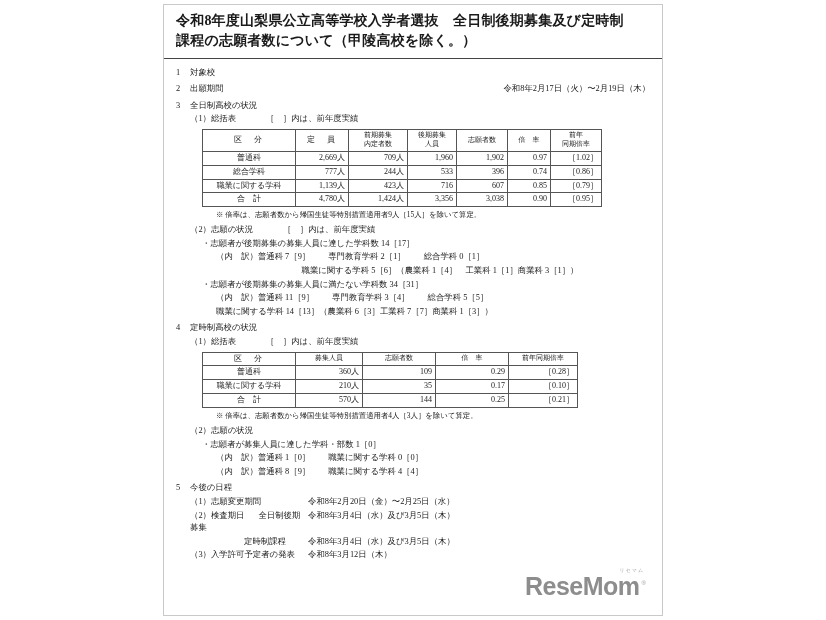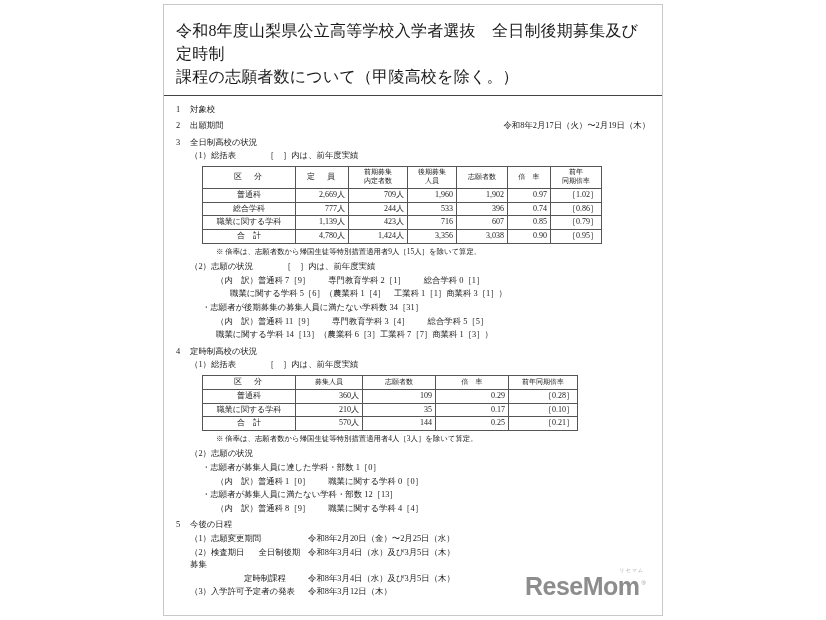--- a/index.html
+++ b/index.html
@@ -22,44 +22,43 @@
     width: 500px;
     height: 612px;
     border: 1px solid #c9c9c9;
     background: #ffffff;
     box-sizing: border-box;
     overflow: hidden;
   }
   .title-box {
     border-bottom: 1px solid #444;
     padding: 6px 10px 6px 12px;
-    font-weight: normal;
-    font-size: 16px;
+    font-weight: bold;
+    font-size: 14px;
     line-height: 1.45;
     letter-spacing: 0.2px;
-    margin-top: 8px;
   }
   .body {
     padding: 7px 12px 4px 12px;
     font-size: 8.4px;
     line-height: 1.5;
   }
   .lvl1 {
     display: flex;
     margin-top: 1px;
   }
   .lvl1 .num {
     width: 14px;
     flex: 0 0 14px;
   }
   .lvl1 .txt { flex: 1 1 auto; }
   .indent1 { padding-left: 14px; }
   .indent2 { padding-left: 26px; }
   .indent3 { padding-left: 40px; }
-  .indent4 { padding-left: 54px; }
+  .indent4 { padding-left: 54px; text-align: center; }
   .row { margin-top: 1px; }
   .inline-gap { display: inline-block; width: 18px; }
   .inline-gap-lg { display: inline-block; width: 30px; }
 
   table.grid {
     border-collapse: collapse;
     font-size: 8px;
     margin: 3px 0 0 26px;
     table-layout: fixed;
   }
@@ -203,20 +202,21 @@
         <td>［0.95］</td>
       </tr>
     </tbody>
       </table>
 
     <div class="note">※ 倍率は、志願者数から帰国生徒等特別措置適用者9人［15人］を除いて算定。</div>
 
     <div class="row indent1 sub-head">
       <span>（2）志願の状況</span><span class="inline-gap-lg"></span><span>［　］内は、前年度実績</span>
     </div>
+    <div class="row indent2">・志願者が後期募集の募集人員に達した学科数 14［17］</div>
     <div class="row indent3">
       <span>（内　訳）普通科 7［9］</span><span class="inline-gap"></span><span>専門教育学科 2［1］</span><span class="inline-gap"></span><span>総合学科 0［1］</span>
     </div>
     <div class="row indent4">職業に関する学科 5［6］（農業科 1［4］　工業科 1［1］商業科 3［1］）</div>
     <div class="row indent2">・志願者が後期募集の募集人員に満たない学科数 34［31］</div>
     <div class="row indent3">
       <span>（内　訳）普通科 11［9］</span><span class="inline-gap"></span><span>専門教育学科 3［4］</span><span class="inline-gap"></span><span>総合学科 5［5］</span>
     </div>
     <div class="row indent3">職業に関する学科 14［13］（農業科 6［3］工業科 7［7］商業科 1［3］）</div>
 
@@ -261,21 +261,20 @@
     </tbody>
       </table>
 
     <div class="note">※ 倍率は、志願者数から帰国生徒等特別措置適用者4人［3人］を除いて算定。</div>
 
     <div class="row indent1 sub-head">（2）志願の状況</div>
     <div class="row indent2">・志願者が募集人員に達した学科・部数 1［0］</div>
     <div class="row indent3">
       <span>（内　訳）普通科 1［0］</span><span class="inline-gap"></span><span>職業に関する学科 0［0］</span>
     </div>
-    <div class="row indent2">・志願者が募集人員に満たない学科・部数 12［13］</div>
     <div class="row indent3">
       <span>（内　訳）普通科 8［9］</span><span class="inline-gap"></span><span>職業に関する学科 4［4］</span>
     </div>
 
     <div class="lvl1 sub-head">
       <span class="num">5</span>
       <span class="txt">今後の日程</span>
     </div>
     <div class="row indent1 schedule-row">
       <span class="a">（1）志願変更期間</span>

